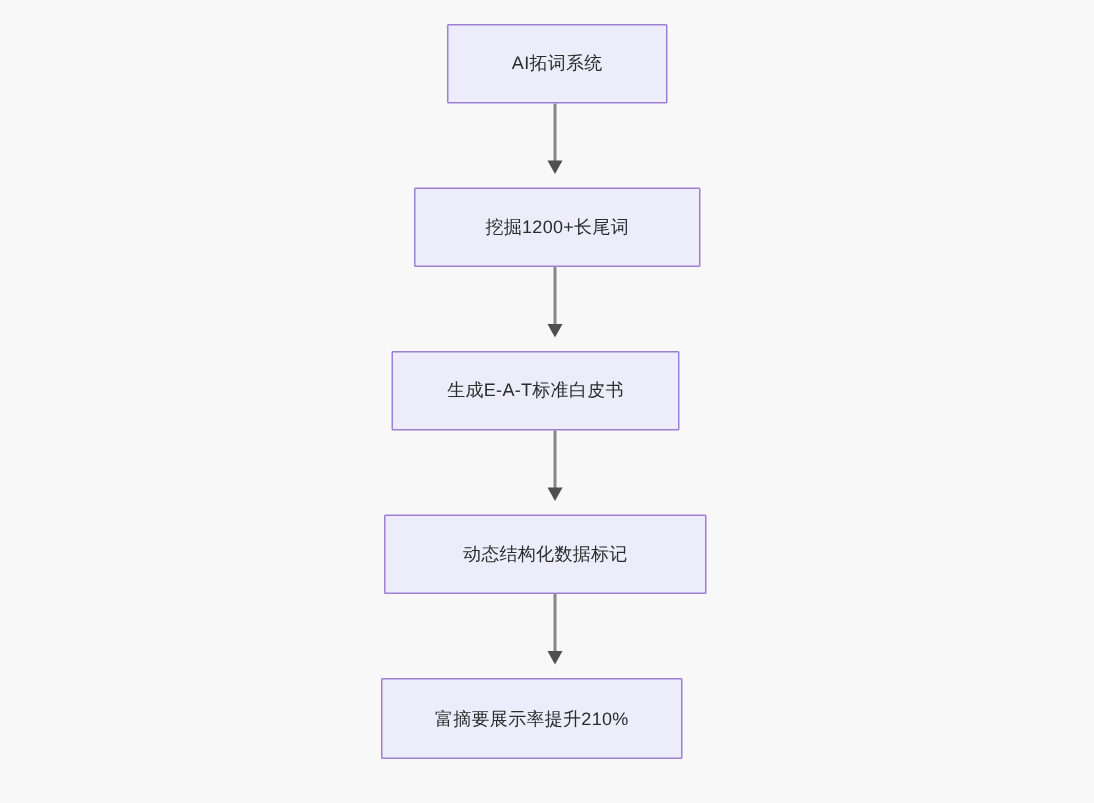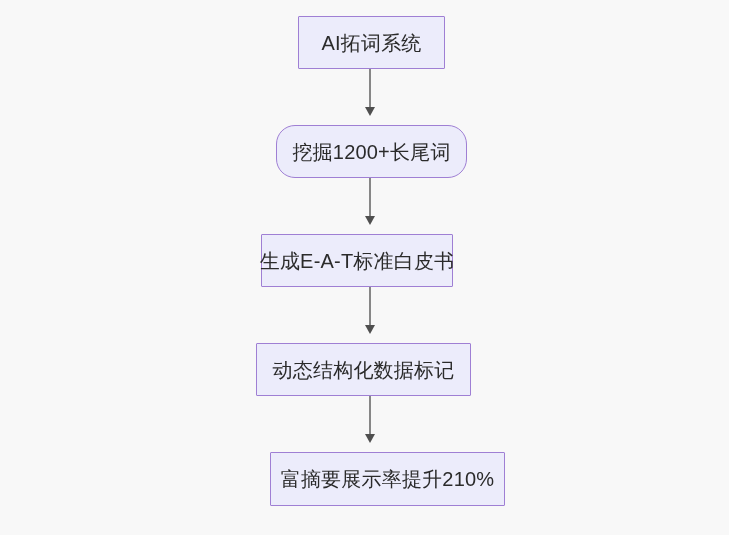--- a/index.html
+++ b/index.html
@@ -21,21 +21,21 @@
   .node {
     position: absolute;
     box-sizing: border-box;
     background: #ececfb;
     border: 1.6px solid #9f7fd4;
     border-radius: 1px;
     display: flex;
     align-items: center;
     justify-content: center;
     color: #2b2b2b;
-    font-size: 20px;
+    font-size: 12px;
     letter-spacing: 0.2px;
     line-height: 1.2;
     white-space: nowrap;
     user-select: none;
   }
   .edge {
     position: absolute;
     width: 2px;
     background: #878787;
   }
@@ -56,25 +56,25 @@
     <div class="arrowhead" style="left: 364.5px; top: 107px; border-top-color: rgb(79, 79, 79);"></div>
     <div class="edge" style="left: 369px; top: 178px; height: 39px; background: rgb(135, 135, 135);"></div>
     <div class="arrowhead" style="left: 364.5px; top: 216px; border-top-color: rgb(79, 79, 79);"></div>
     <div class="edge" style="left: 369px; top: 287px; height: 39px; background: rgb(135, 135, 135);"></div>
     <div class="arrowhead" style="left: 364.5px; top: 325px; border-top-color: rgb(79, 79, 79);"></div>
     <div class="edge" style="left: 369px; top: 396px; height: 39px; background: rgb(135, 135, 135);"></div>
     <div class="arrowhead" style="left: 364.5px; top: 434px; border-top-color: rgb(79, 79, 79);"></div>
     <div class="node" style="left: 298px; top: 16px; width: 147px; height: 53px; background: rgb(236, 236, 251); border-color: rgb(159, 127, 212); color: rgb(43, 43, 43);">
       <span>AI拓词系统</span>
     </div>
-    <div class="node" style="left: 276px; top: 125px; width: 191px; height: 53px; background: rgb(236, 236, 251); border-color: rgb(159, 127, 212); color: rgb(43, 43, 43); border-radius: 19px;">
+    <div class="node" style="left: 276px; top: 125px; width: 191px; height: 53px; background: rgb(236, 236, 251); border-color: rgb(159, 127, 212); color: rgb(43, 43, 43);">
       <span>挖掘1200+长尾词</span>
     </div>
     <div class="node" style="left: 261px; top: 234px; width: 192px; height: 53px; background: rgb(236, 236, 251); border-color: rgb(159, 127, 212); color: rgb(43, 43, 43);">
       <span>生成E-A-T标准白皮书</span>
     </div>
     <div class="node" style="left: 256px; top: 343px; width: 215px; height: 53px; background: rgb(236, 236, 251); border-color: rgb(159, 127, 212); color: rgb(43, 43, 43);">
       <span>动态结构化数据标记</span>
     </div>
-    <div class="node" style="left: 270px; top: 452px; width: 235px; height: 54px; background: rgb(236, 236, 251); border-color: rgb(159, 127, 212); color: rgb(43, 43, 43);">
+    <div class="node" style="left: 254px; top: 452px; width: 201px; height: 54px; background: rgb(236, 236, 251); border-color: rgb(159, 127, 212); color: rgb(43, 43, 43);">
       <span>富摘要展示率提升210%</span>
     </div>
   </div>
 
 </body></html>

